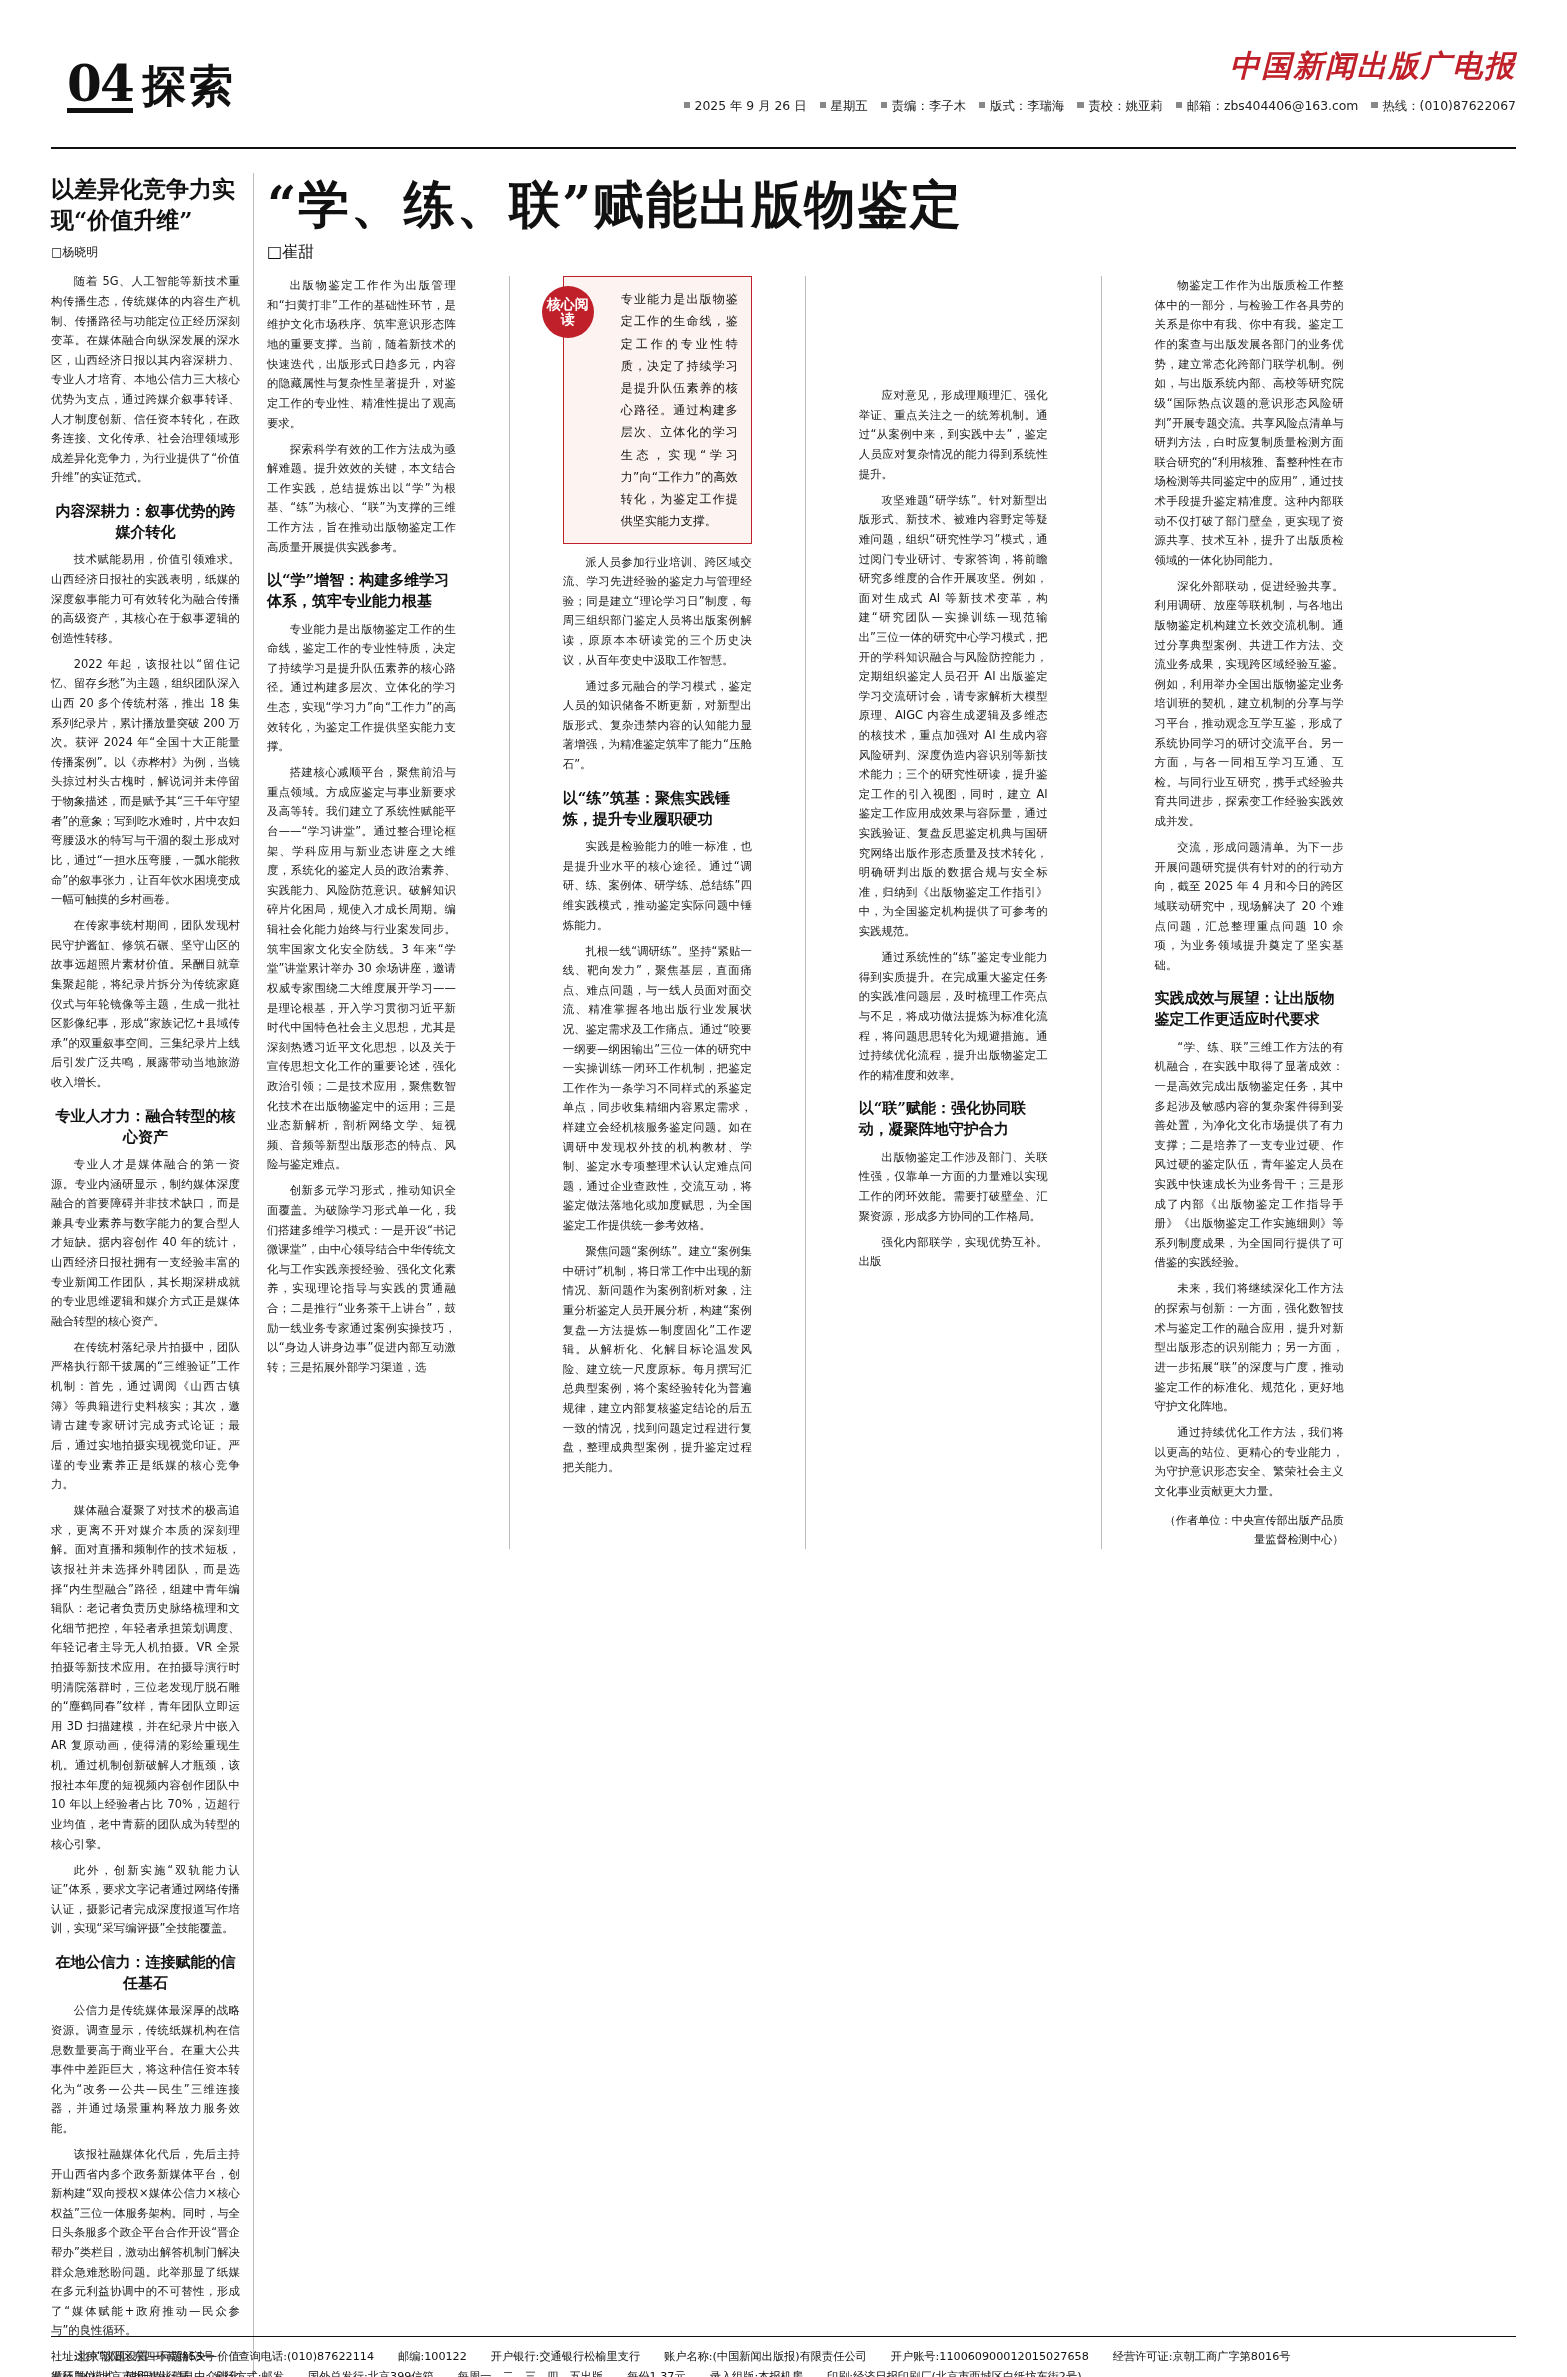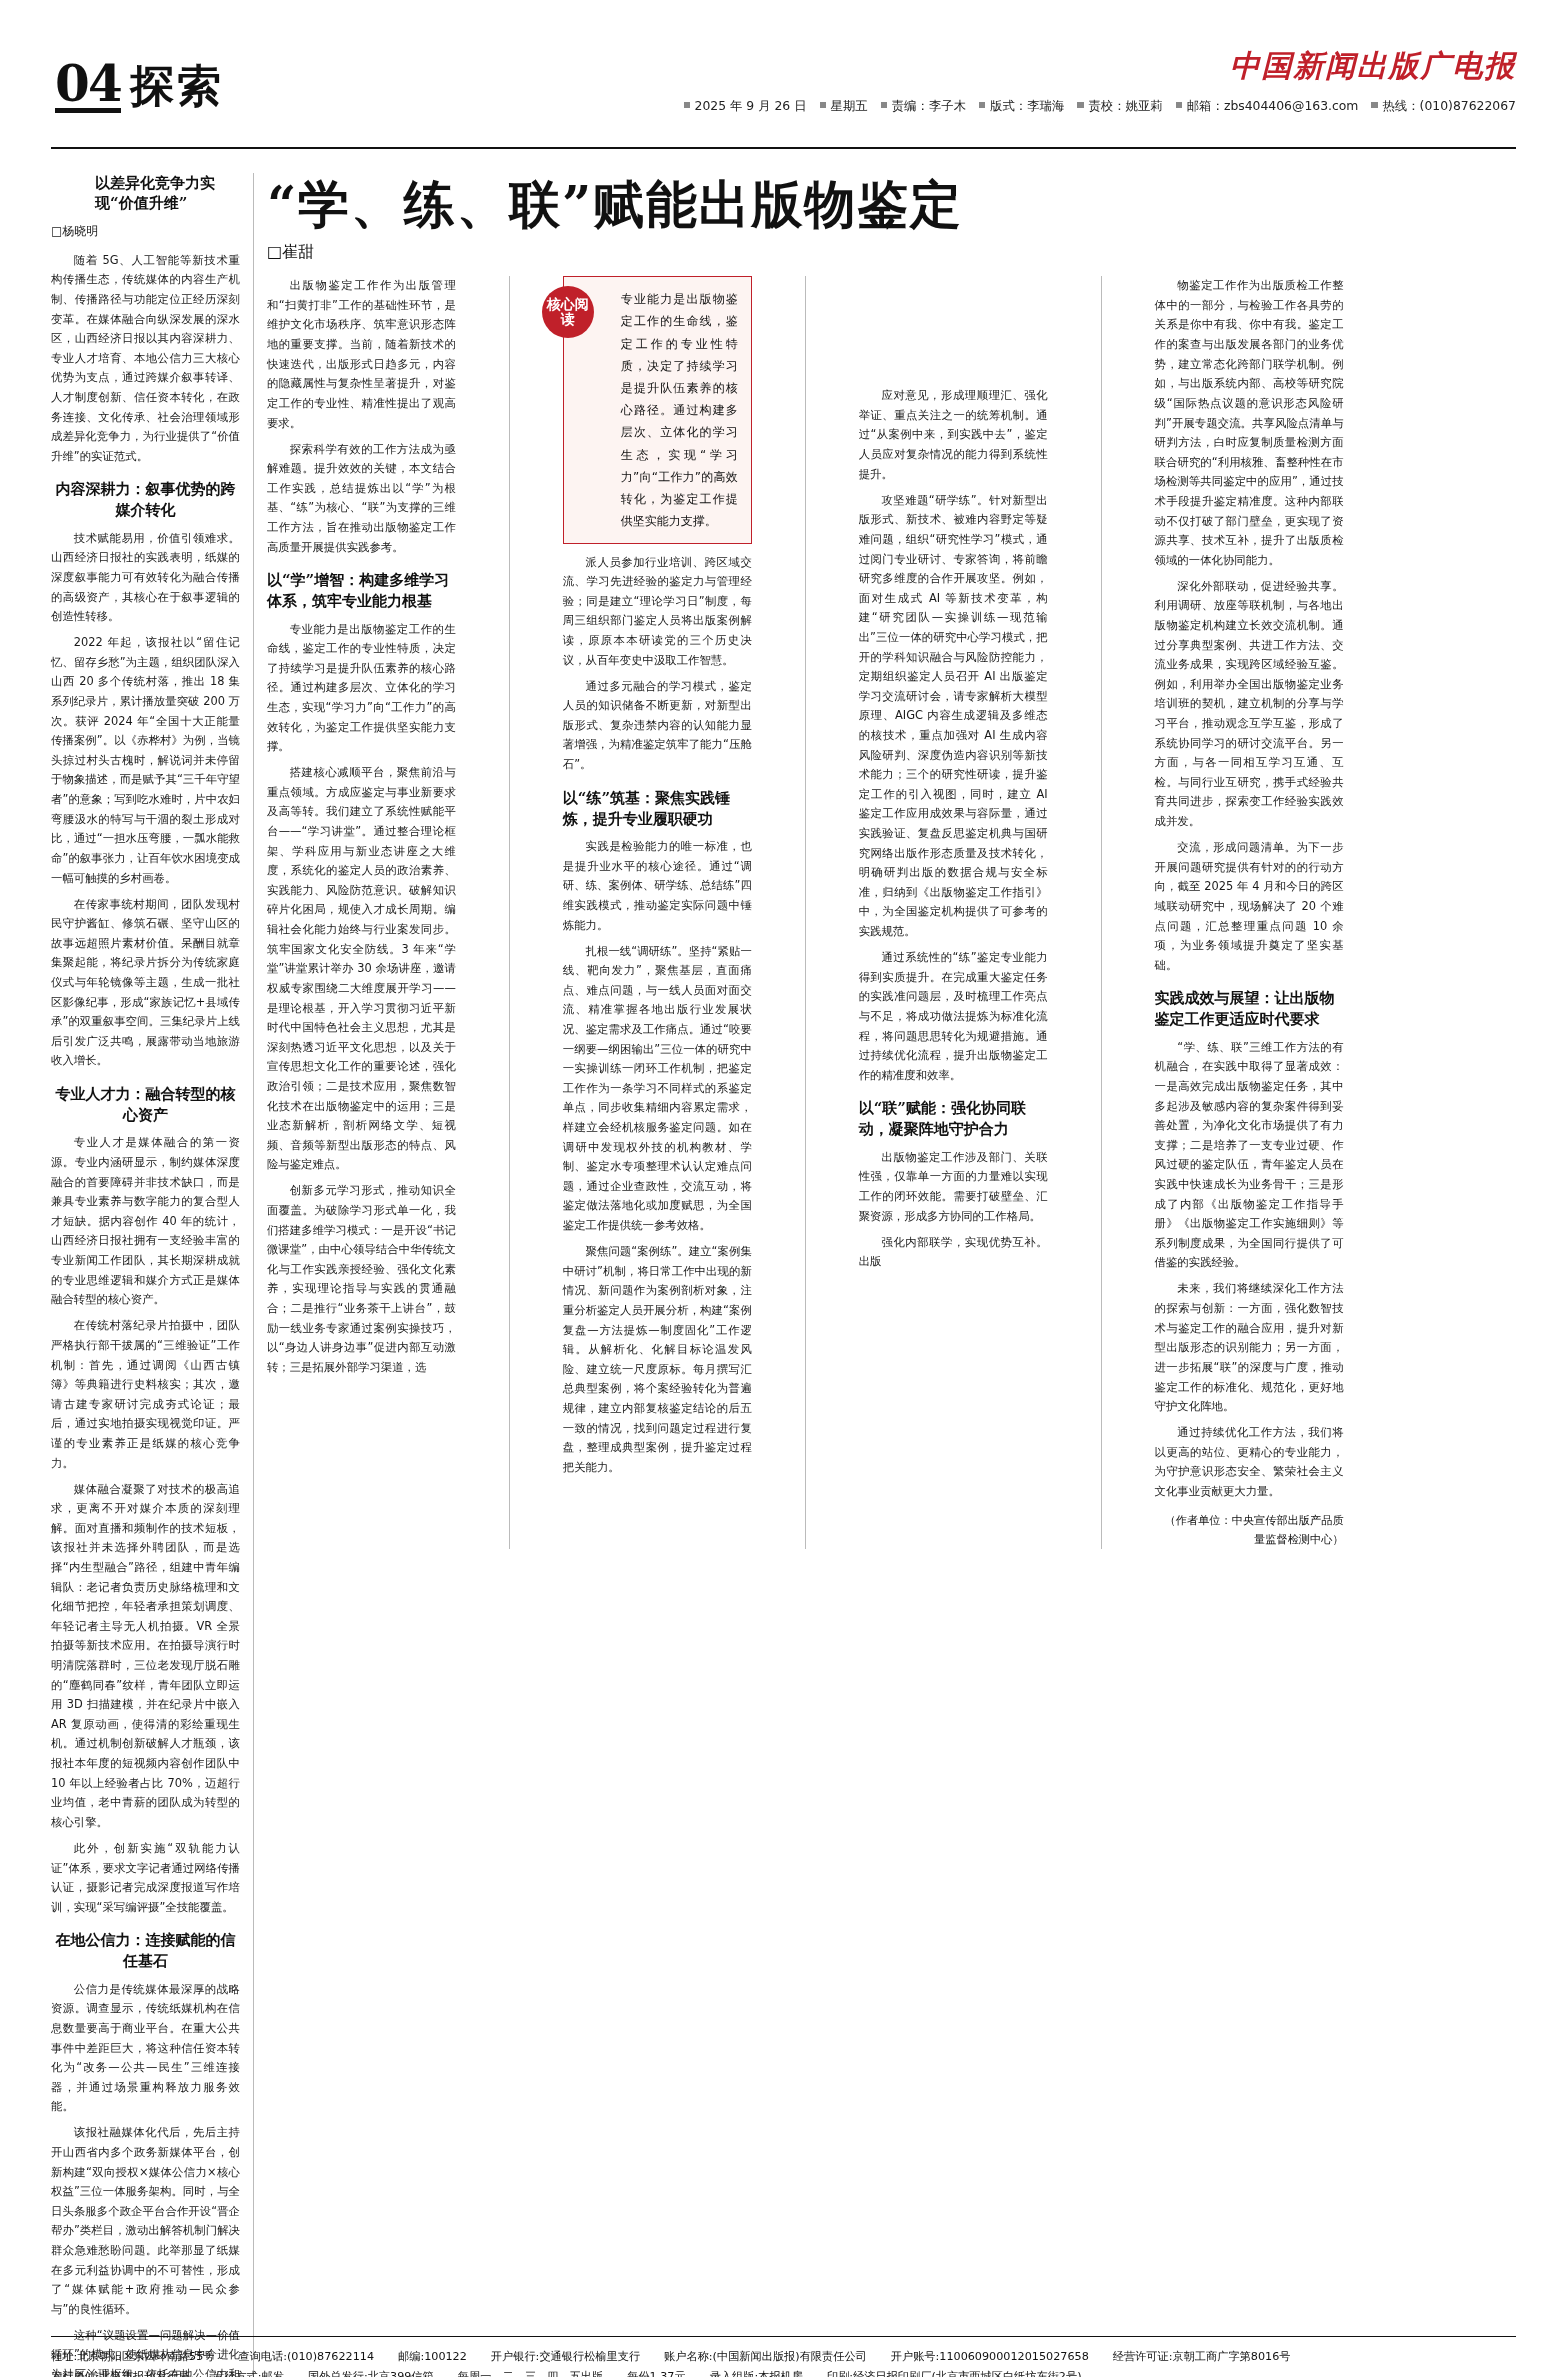--- a/index.html
+++ b/index.html
@@ -13,21 +13,21 @@
   }
   .page { position:relative; width:1567px; height:2377px; padding:0; box-sizing:border-box; }
 
   
   .masthead {
     position:relative;
     height:110px;
     margin:37px 51px 0 51px;
     border-bottom:2.8px solid #111;
   }
-  .page-no-block { position:absolute; left:4px; top:20px; display:flex; align-items:baseline; }
+  .page-no-block { position:absolute; left:16px; top:20px; display:flex; align-items:baseline; }
   .page-no {
     font-family:"DejaVu Serif", serif;
     font-size:50px; font-weight:bold; letter-spacing:-1.8px;
     color:#111;
     border-bottom:5.5px solid #111;
     line-height:0.95;
   }
   .section-name {
     font-family:"DejaVu Serif", serif;
     font-size:44px; font-weight:bold; margin-left:9.2px; letter-spacing:2.8px;
@@ -55,22 +55,22 @@
     display:flex;
     gap:0;
   }
   .col { box-sizing:border-box; }
   .rule-v { width:0.9px; background:#bbb; margin:0 13px; flex:0 0 0.9px; }
 
   
   .left-col { width:189px; flex:0 0 189px; }
   .left-title {
     font-family:"DejaVu Serif", serif;
-    font-size:15px; font-weight:bold; line-height:1.35;
-    letter-spacing:0px; margin-bottom:9.2px;margin-left:44px;
+    font-size:23px; font-weight:bold; line-height:1.35;
+    letter-spacing:0px; margin-bottom:9.2px;
   }
   .byline { font-size:12px; margin:5.5px 0 11px 0; color:#222;}
   .sub-h {
     font-family:"DejaVu Serif", serif;
     font-size:15px; font-weight:bold; text-align:center;
     margin:13px 0 7.4px 0; line-height:1.4;
   }
   p.body {
     font-size:11.4px; line-height:1.72; text-align:justify;
     margin:0 0 6.4px 0; text-indent:2em; color:#1a1a1a;

